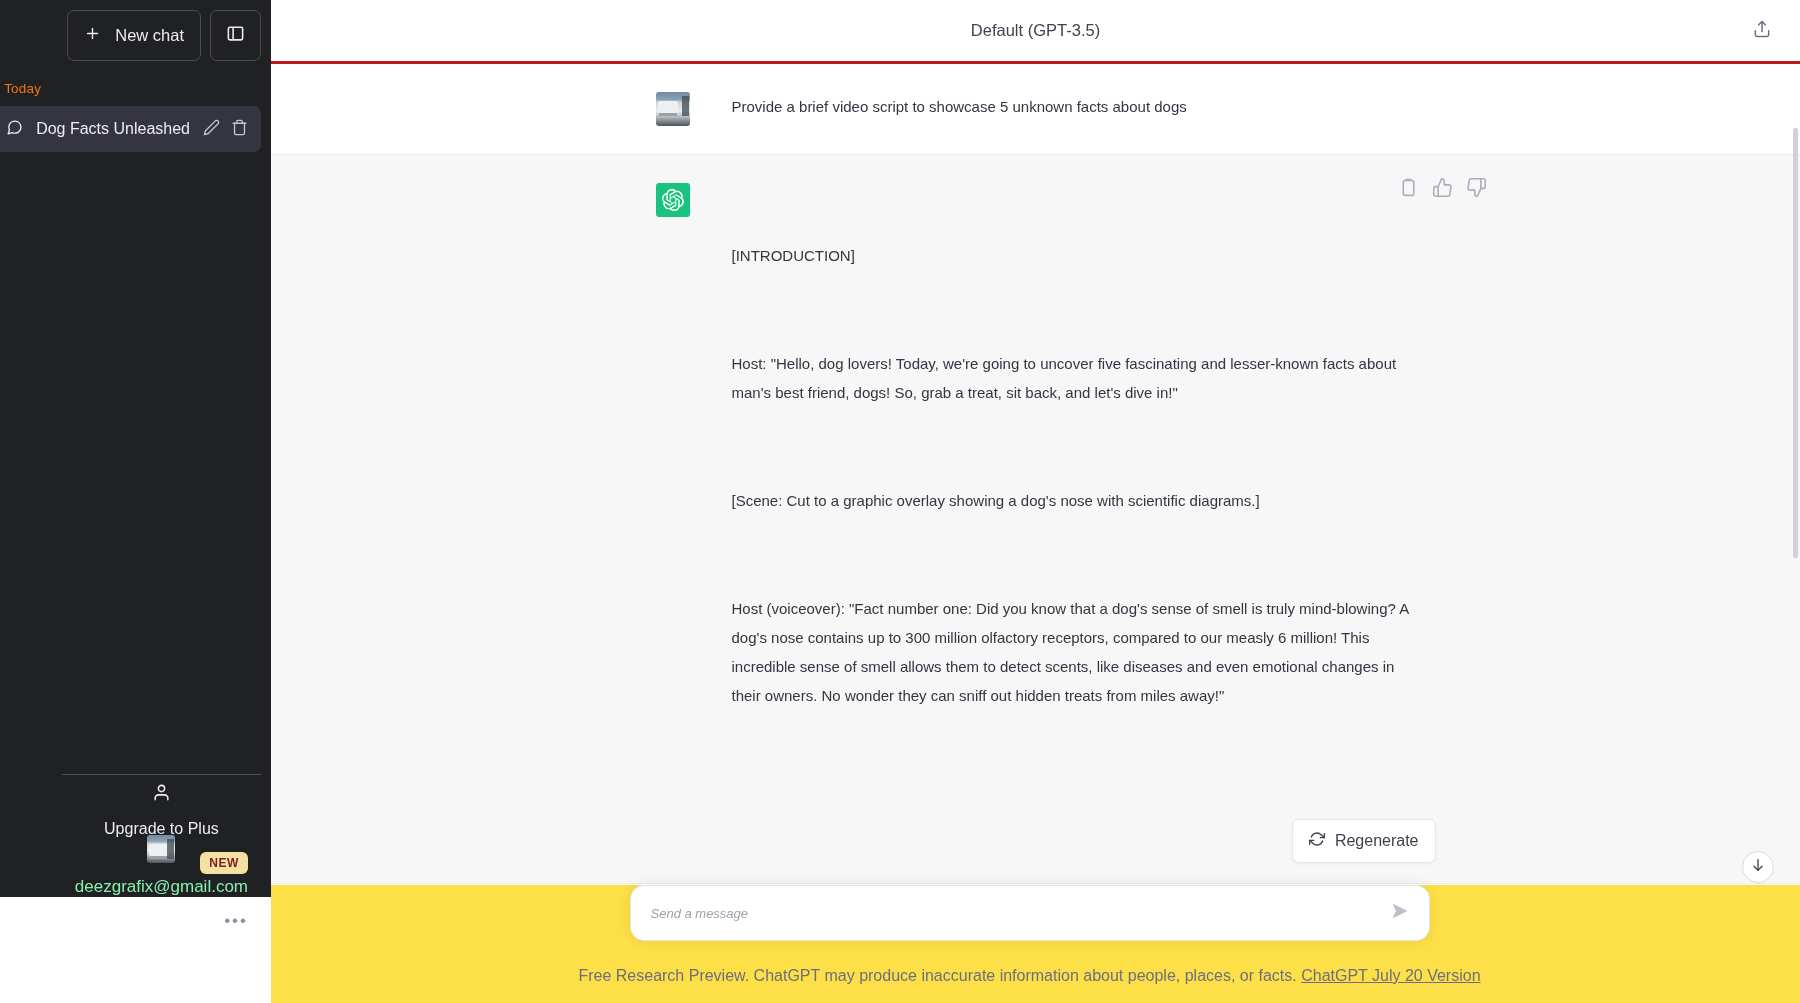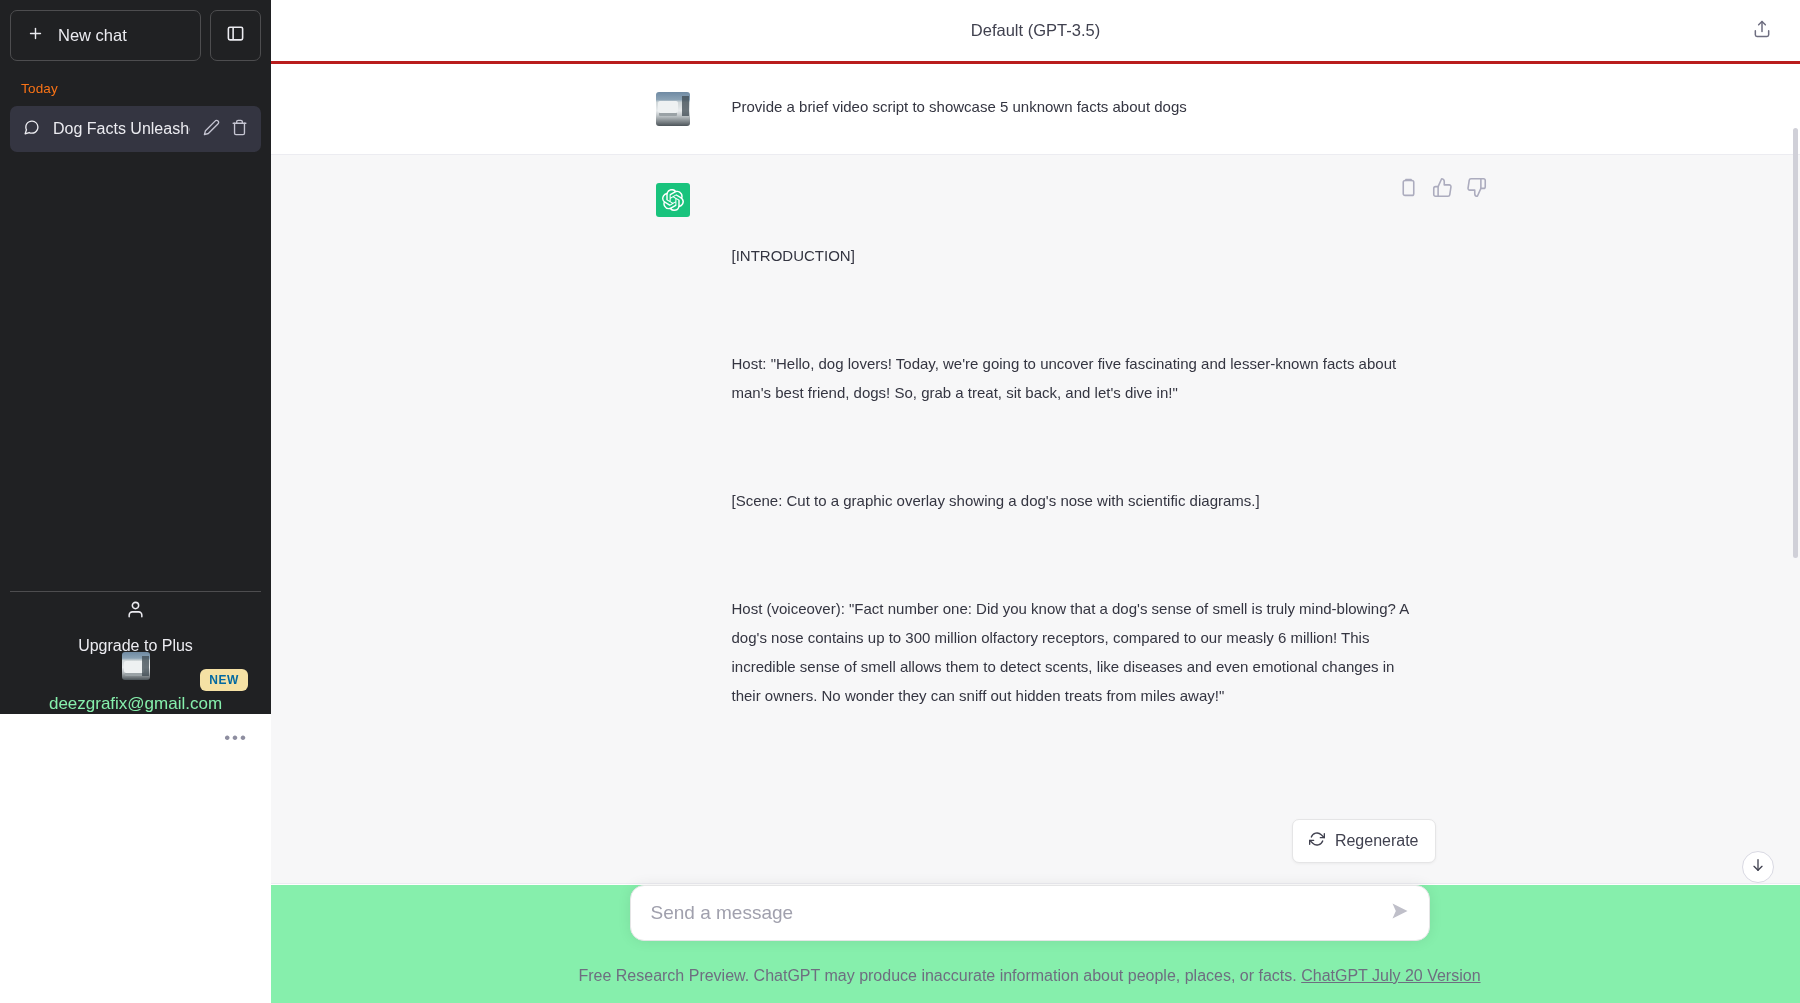--- a/index.html
+++ b/index.html
@@ -6,25 +6,26 @@
   html, body {
     width: 1800px; height: 1003px;
     overflow: hidden;
     font-family: "Liberation Sans", sans-serif;
     background: #ffffff;
   }
   .app { display: flex; width: 1800px; height: 1003px; }
 
   
   .sidebar {
-    width: 271px; height: 714px; flex: 0 0 271px;
+    width: 271px; height: 897px; flex: 0 0 271px;
     background: #202123;
     display: flex; flex-direction: column;
     padding: 10px;
     position: relative;
+    align-items: flex-end;
   }
   .sidebar-top { display: flex; gap: 9px; }
   .new-chat {
     flex: 1 1 auto; height: 51px;
     border: 1px solid #4d4d4f; border-radius: 7px;
     display: flex; align-items: center; gap: 14px;
     padding: 0 16px; cursor: pointer;
   }
   .new-chat-label { color: #ececf1; font-size: 16.5px; }
   .panel-btn {
@@ -50,21 +51,21 @@
   }
   .chat-actions { display: flex; gap: 11px; align-items: center; }
 
   .sidebar-bottom { border-top: 1px solid #4d4d4f; padding-top: 8px; }
   .side-row {
     display: flex; align-items: center; gap: 14px;
     height: 52px; border-radius: 7px; padding: 0 13px;
     cursor: pointer; color: #ececf1; font-size: 16px; flex-direction: column;
   }
   .badge-new {
-    margin-left: auto; background: #f5e1a4; color: #0369a1;
+    margin-left: auto; background: #f5e1a4; color: #7f1d1d;
     font-size: 12px; font-weight: bold; letter-spacing: .6px;
     border-radius: 6px; padding: 4px 9px;
   }
   .avatar-car {
     width: 28px; height: 28px; border-radius: 3px; flex: 0 0 28px;
     background:
       linear-gradient(180deg, #6f8aa3 0%, #8aa2b5 22%, #cfd6d8 30%, #e9ecee 55%, #b9bfc2 72%, #4c5459 100%);
     position: relative; overflow: hidden;
   }
   .avatar-car::before {
@@ -121,21 +122,21 @@
   .msg-text p { margin: 0 0 21px 0; }
   .msg-text p:last-child { margin-bottom: 0; }
   .msg-actions {
     position: absolute; right: -72px; top: 22px;
     display: flex; gap: 12px; align-items: center;
   }
   .act-icon { width: 22px; height: 22px; cursor: pointer; color: #acacbe; }
 
   
   .composer-wrap {
-    flex: 0 0 auto; background: #86efac;
+    flex: 0 0 auto; background: #fde047;
     padding: 0 12px 18px 0; position: relative;
   }
   .regen-row {
     position: absolute; top: -66px; left: 0; right: 0;
     display: flex; justify-content: center;
     pointer-events: none;
   }
   .regen-inner { width: 800px; display: flex; justify-content: flex-end; pointer-events: auto; }
   .regen-btn {
     display: inline-flex; align-items: center; gap: 10px;
@@ -146,23 +147,24 @@
   }
   .composer {
     width: 800px; margin: 0 auto; position: relative;
     background: #ffffff; border: 1px solid #e5e5e6;
     border-radius: 14px; box-shadow: 0 0 14px rgba(0,0,0,.08);
     height: 56px; display: flex; align-items: center;
     padding: 0 48px 0 20px;
   }
   .composer input {
     width: 100%; border: none; outline: none;
-    font-size: 19px; color: #343541;
+    font-size: 13px; color: #343541;
     font-family: "Liberation Sans", sans-serif;
     background: transparent;
+    font-style: italic;
   }
   .composer input::placeholder { color: #a0a0ad; }
   .send-btn {
     position: absolute; right: 16px; top: 50%; transform: translateY(-50%);
     width: 26px; height: 26px; cursor: pointer;
     display: flex; align-items: center; justify-content: center;
   }
   .footer-note {
     text-align: center; font-size: 16px; color: #6e6e80;
     margin-top: 26px;

